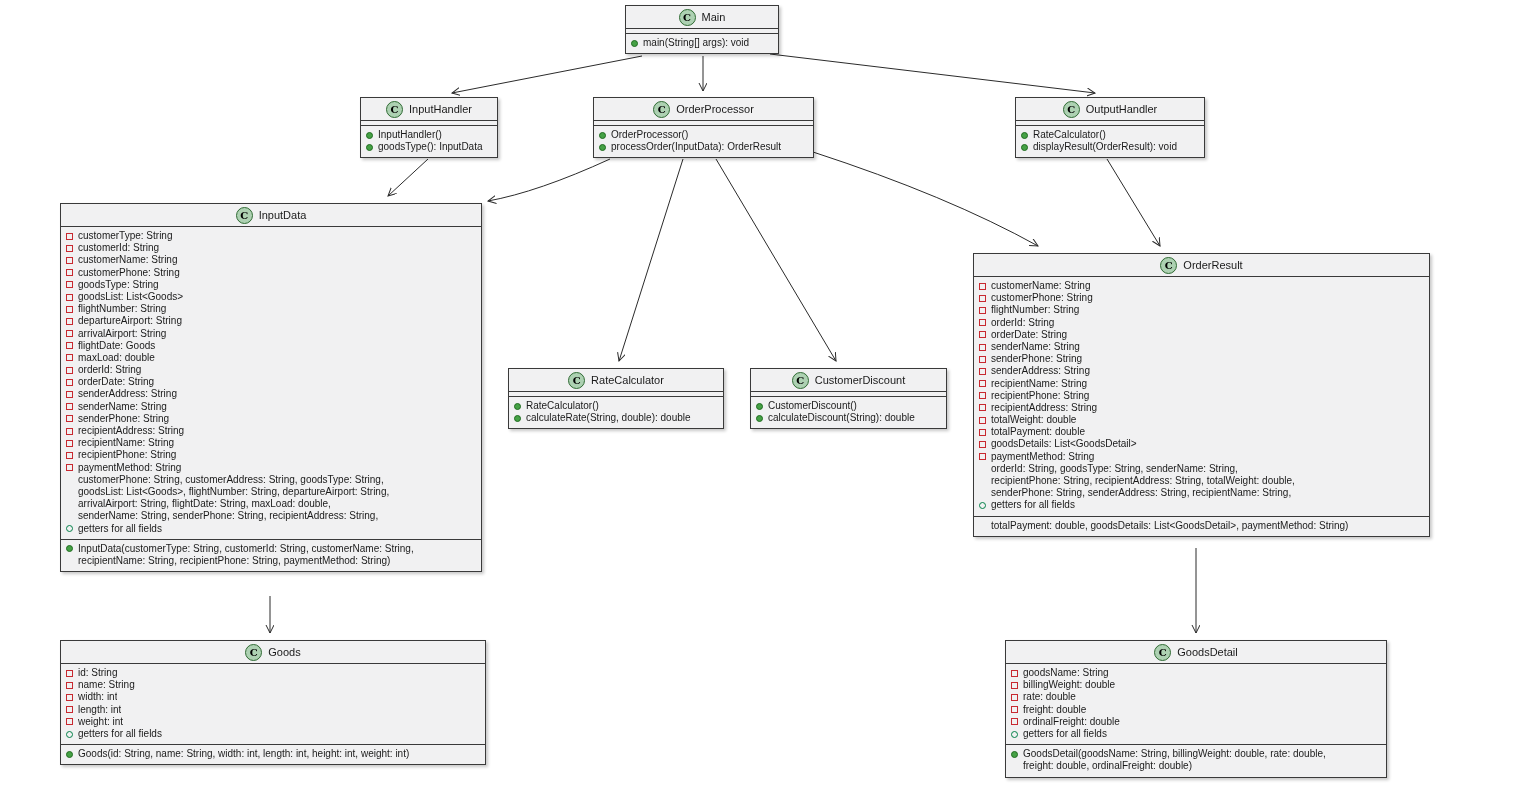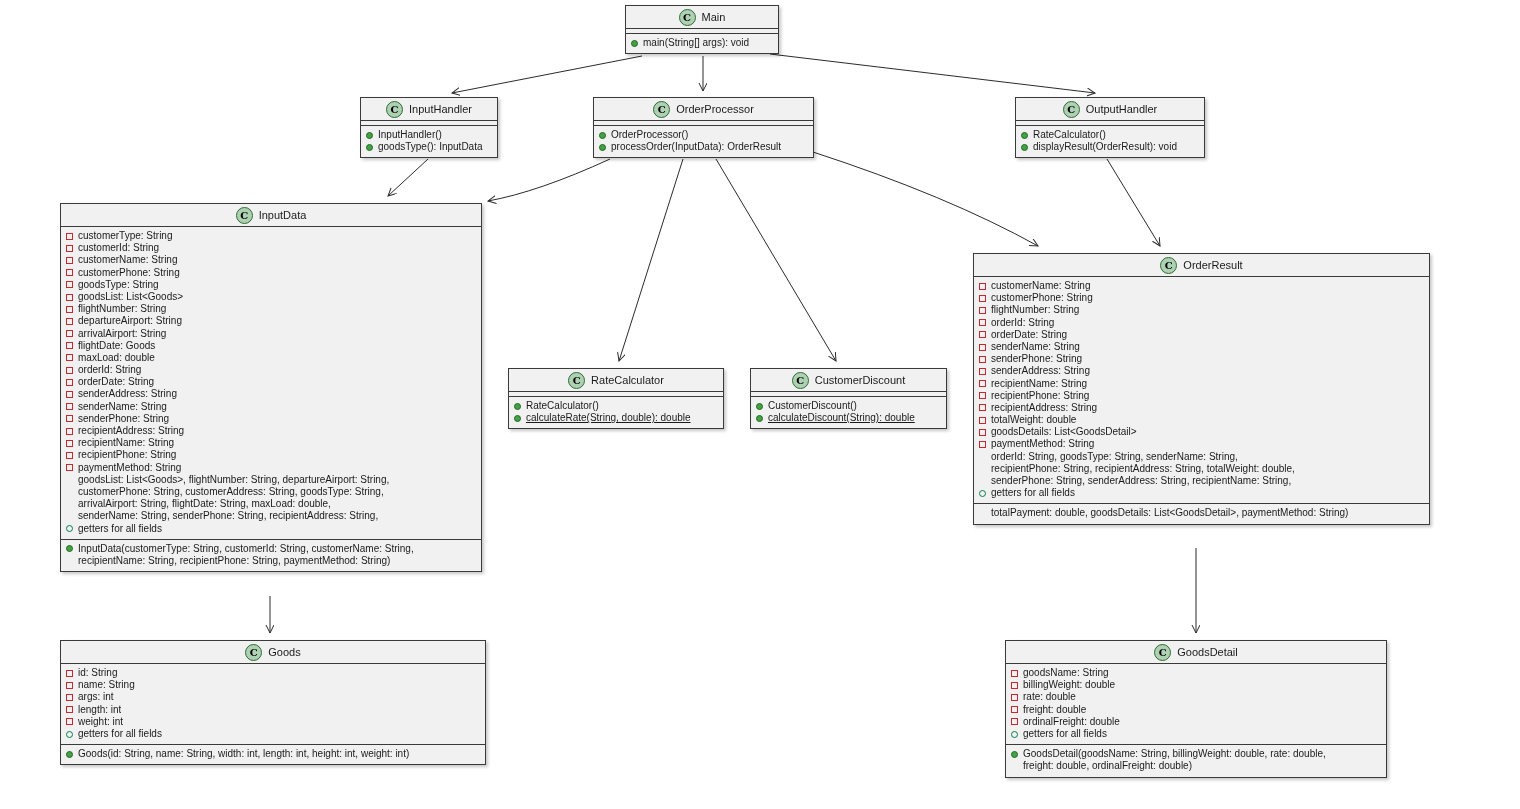--- a/index.html
+++ b/index.html
@@ -34,21 +34,21 @@
   .member-row{
     display:flex;align-items:center;height:12.2px;line-height:12.2px;
     white-space:nowrap;overflow:hidden;font-size:10px;
   }
   .mi{flex:0 0 auto;width:7px;height:7px;margin:0 5px 0 1px;box-sizing:border-box;}
   .icon-field{border:1px solid var(--icon-field,#C82930);background:transparent;}
   .icon-getter{border:1px solid var(--icon-getter,#038048);border-radius:50%;background:transparent;}
   .icon-method{border:1px solid var(--icon-method-border,#1f6b1f);border-radius:50%;background:var(--icon-method,#45A145);}
   .icon-none{border:none;background:transparent;}
   .member-text{overflow:hidden;}
-  .u{text-decoration:underline;}
+  .u{}
 </style>
 </head>
 <body>
 
 <div class="canvas" id="canvas" style="--class-fill: #f1f1f2; --box-border: #3a3a3a; --badge-fill: #ADD1B2; --badge-border: #306B34; --icon-field: #C82930; --icon-getter: #038048; --icon-method: #45A145; --icon-method-border: #1f6b1f;">
   <svg class="edges" viewBox="0 0 1520 809" xmlns="http://www.w3.org/2000/svg">
     <defs>
       <marker id="arr" markerWidth="12" markerHeight="12" refX="8" refY="4" orient="auto" markerUnits="userSpaceOnUse">
         <path d="M0,0 L8,4 L0,8" fill="none" stroke="#2b2b2b" stroke-width="1"></path>
       </marker>
@@ -213,25 +213,25 @@
         <div class="member-row">
           <span class="mi icon-field"></span>
           <span class="member-text">recipientPhone: String</span>
         </div>
         <div class="member-row">
           <span class="mi icon-field"></span>
           <span class="member-text">paymentMethod: String</span>
         </div>
         <div class="member-row">
           <span class="mi icon-none"></span>
+          <span class="member-text">customerPhone: String, customerAddress: String, goodsType: String,</span>
+        </div>
+        <div class="member-row">
+          <span class="mi icon-none"></span>
           <span class="member-text">goodsList: List&lt;Goods&gt;, flightNumber: String, departureAirport: String,</span>
-        </div>
-        <div class="member-row">
-          <span class="mi icon-none"></span>
-          <span class="member-text">customerPhone: String, customerAddress: String, goodsType: String,</span>
         </div>
         <div class="member-row">
           <span class="mi icon-none"></span>
           <span class="member-text">arrivalAirport: String, flightDate: String, maxLoad: double,</span>
         </div>
         <div class="member-row">
           <span class="mi icon-none"></span>
           <span class="member-text">senderName: String, senderPhone: String, recipientAddress: String,</span>
         </div>
         <div class="member-row">
@@ -333,20 +333,24 @@
         <div class="member-row">
           <span class="mi icon-field"></span>
           <span class="member-text">recipientAddress: String</span>
         </div>
         <div class="member-row">
           <span class="mi icon-field"></span>
           <span class="member-text">totalWeight: double</span>
         </div>
         <div class="member-row">
           <span class="mi icon-field"></span>
+          <span class="member-text">totalPayment: double</span>
+        </div>
+        <div class="member-row">
+          <span class="mi icon-field"></span>
           <span class="member-text">goodsDetails: List&lt;GoodsDetail&gt;</span>
         </div>
         <div class="member-row">
           <span class="mi icon-field"></span>
           <span class="member-text">paymentMethod: String</span>
         </div>
         <div class="member-row">
           <span class="mi icon-none"></span>
           <span class="member-text">orderId: String, goodsType: String, senderName: String,</span>
         </div>
@@ -379,21 +383,21 @@
         <div class="member-row">
           <span class="mi icon-field"></span>
           <span class="member-text">id: String</span>
         </div>
         <div class="member-row">
           <span class="mi icon-field"></span>
           <span class="member-text">name: String</span>
         </div>
         <div class="member-row">
           <span class="mi icon-field"></span>
-          <span class="member-text">args: int</span>
+          <span class="member-text">width: int</span>
         </div>
         <div class="member-row">
           <span class="mi icon-field"></span>
           <span class="member-text">length: int</span>
         </div>
         <div class="member-row">
           <span class="mi icon-field"></span>
           <span class="member-text">weight: int</span>
         </div>
         <div class="member-row">

